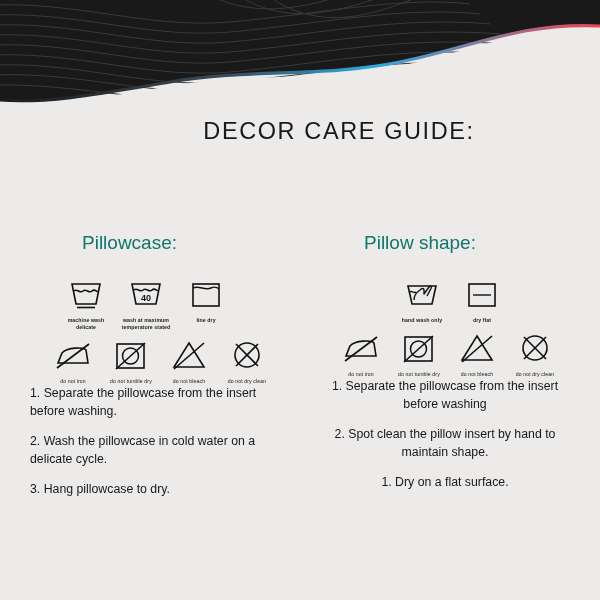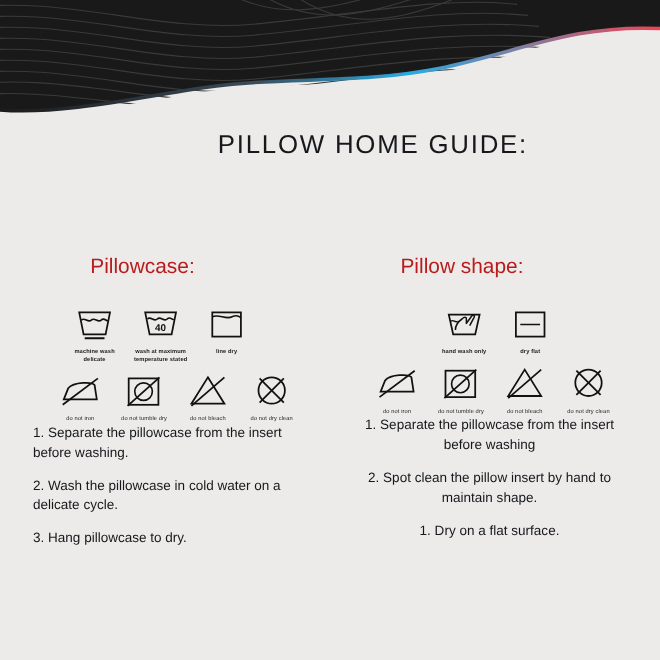--- a/index.html
+++ b/index.html
@@ -84,21 +84,21 @@
   .col {
     position: absolute;
     top: 232px;
     width: 262px;
   }
   .col.left  { left: 28px; }
   .col.right { left: 312px; }
 
   .col-title {
     font-size: 19px;
-    color: #b91c1c;
+    color: #0f766e;
     margin: 0 0 22px 0;
     font-weight: normal;
   }
   .col.left  .col-title { padding-left: 54px; }
   .col.right .col-title { padding-left: 52px; }
 
   
   .icon-row {
     display: flex;
     align-items: flex-start;
@@ -187,21 +187,21 @@
         <path d="M200,-10 C250,20 300,10 360,-10"></path>
         <path d="M230,-10 C280,26 330,16 395,-8"></path>
         <path d="M260,-10 C310,30 360,22 425,-6"></path>
       </g>
 
       <path d="M0,100 C50,104 110,92 170,82 C250,68 320,78 400,62 C470,48 520,22 600,26" fill="none" stroke="url(#accentgrad)" stroke-width="3.2"></path>
     </svg>
   </div>
 
 
-  <div class="main-title">PILLOW HOME GUIDE:</div>
+  <div class="main-title">DECOR CARE GUIDE:</div>
 
   <div class="col left">
     <div class="col-title">Pillowcase:</div>
 
     <div class="icon-row r1">
       <div class="icon-cell">
         <svg class="icon-glyph" viewBox="0 0 44 36" xmlns="http://www.w3.org/2000/svg">
           <path d="M8,8 L36,8 L32,28 L12,28 Z" fill="none" stroke="#111" stroke-width="1.6"></path>
           <path d="M10,15 C13,12 16,18 19,15 C22,12 25,18 28,15 C31,12 33,17 34,15" fill="none" stroke="#111" stroke-width="1.5"></path>
           <line x1="13" y1="31.5" x2="31" y2="31.5" stroke="#111" stroke-width="1.6"></line>

